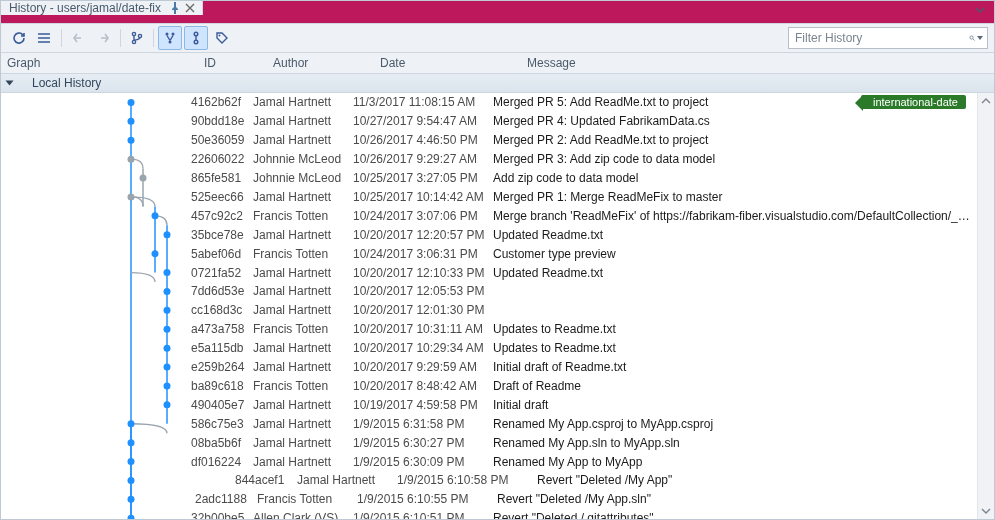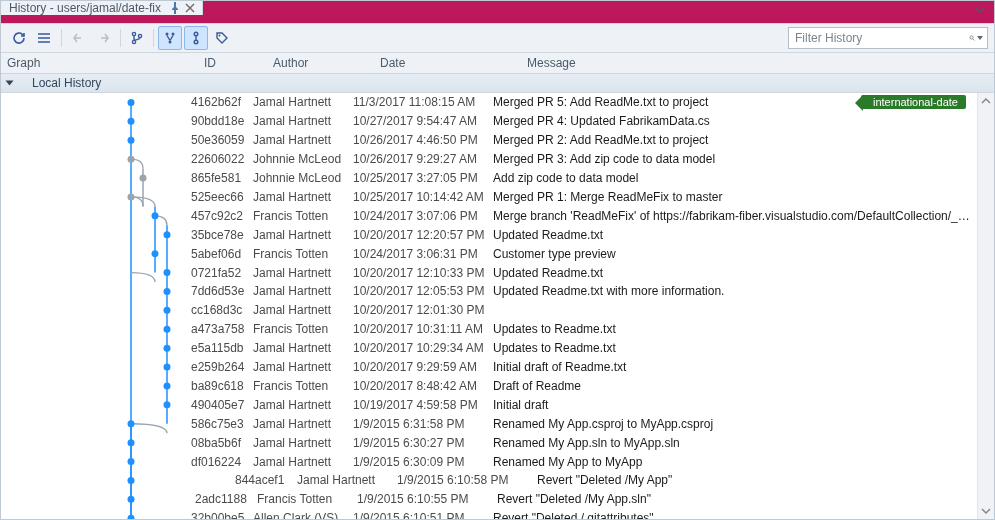--- a/index.html
+++ b/index.html
@@ -234,21 +234,20 @@
           <div class="cid">0721fa52</div>
           <div class="cauthor">Jamal Hartnett</div>
           <div class="cdate">10/20/2017 12:10:33 PM</div>
           <div class="cmsg">Updated Readme.txt</div>
         </div>
         <div class="row" style="position: absolute; top: 189px; left: 0px; right: 16px;">
           <div class="cgraph"></div>
           <div class="cid">7dd6d53e</div>
           <div class="cauthor">Jamal Hartnett</div>
           <div class="cdate">10/20/2017 12:05:53 PM</div>
-          <div class="cmsg">Updated Readme.txt with more information.</div>
         </div>
         <div class="row" style="position: absolute; top: 207.9px; left: 0px; right: 16px;">
           <div class="cgraph"></div>
           <div class="cid">cc168d3c</div>
           <div class="cauthor">Jamal Hartnett</div>
           <div class="cdate">10/20/2017 12:01:30 PM</div>
         </div>
         <div class="row" style="position: absolute; top: 226.8px; left: 0px; right: 16px;">
           <div class="cgraph"></div>
           <div class="cid">a473a758</div>

